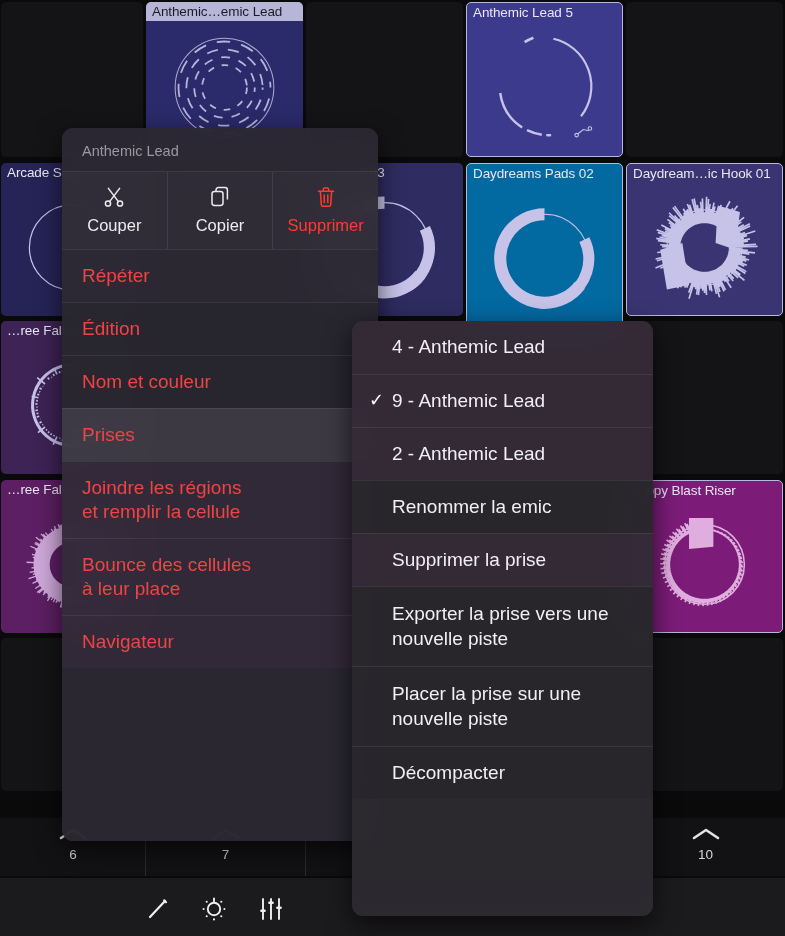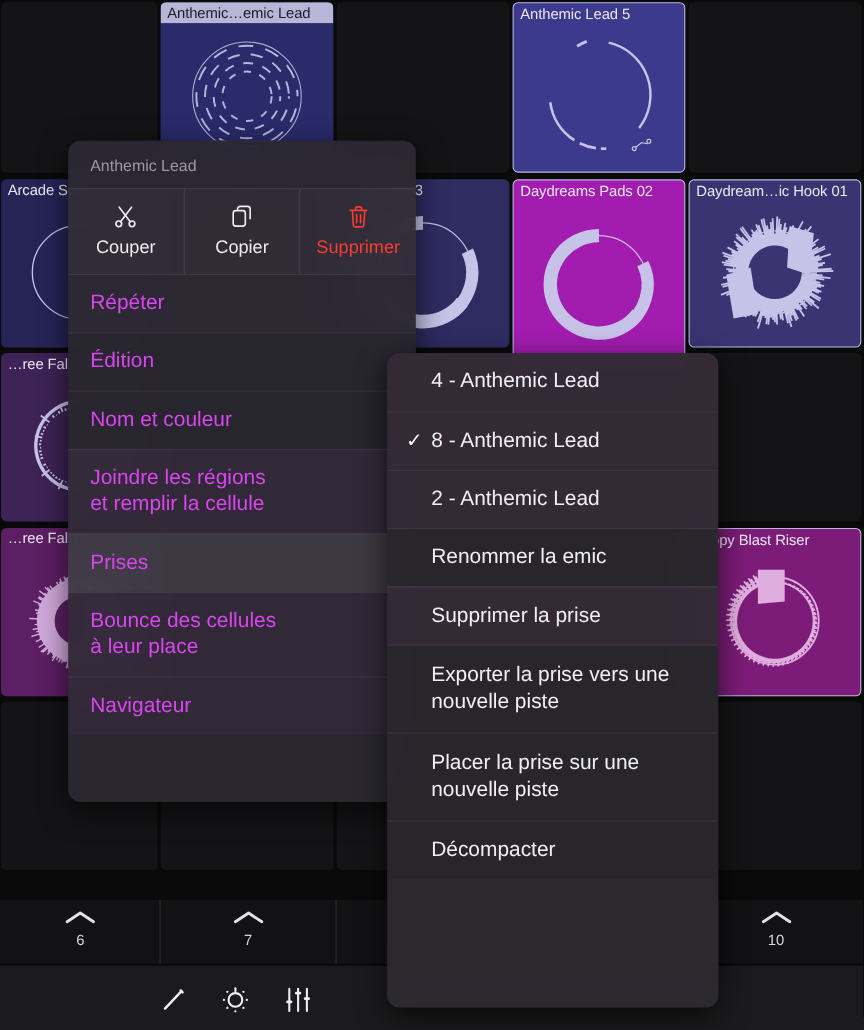--- a/index.html
+++ b/index.html
@@ -52,21 +52,21 @@
   .tool svg { display: block; }
 
   
   .menu {
     position: absolute;
     border-radius: 11px;
     overflow: hidden;
     box-shadow: 0 8px 26px rgba(0,0,0,0.62);
     backdrop-filter: blur(18px);
   }
-  #menu-main { left: 62px; top: 128px; width: 316px; height: 601px; background: rgba(44,41,51,0.96); }
+  #menu-main { left: 62px; top: 128px; width: 316px; height: 713px; background: rgba(44,41,51,0.96); }
   #menu-sub  { left: 352px; top: 321px; width: 301px; height: 595px; background: rgba(45,43,48,0.965); }
 
   .menu-header {
     height: 43px; line-height: 46px;
     padding-left: 20px;
     font-size: 14.5px;
     color: #9b98a4;
     box-sizing: border-box;
   }
   .actionrow { display: flex; height: 77px; border-top: 1px solid rgba(255,255,255,0.085); }
@@ -79,21 +79,21 @@
   .action:last-child { border-right: none; }
   .action .ico { height: 28px; }
   .action .ico svg { display: block; margin: 0 auto; }
   .action .lbl { font-size: 16.5px; color: #ececf0; margin-top: 3px; }
   .action.danger .lbl { color: #ff3b30; }
 
   .mitem {
     position: relative;
     padding: 0 0 0 20px;
     font-size: 19px;
-    color: #d946ef;
+    color: #ef4444;
     border-top: 1px solid rgba(255,255,255,0.075);
     display: flex; align-items: center;
     box-sizing: border-box;
     line-height: 1.28;
   }
   .mitem.h1 { height: 53px; }
   .mitem.h2 { height: 77px; }
   .mitem.hl { background: rgba(255,255,255,0.085); }
   .mitem .txt { white-space: pre-line; }
 
@@ -190,21 +190,21 @@
       <div class="cell" style="left: 306px; top: 163px; width: 157px; height: 153px; background: rgb(47, 44, 98);">
         <div class="cell-title">…s Pads 03</div>
         <div class="wave">
           <svg viewBox="0 0 140 122" preserveAspectRatio="xMidYMid meet">
             <circle cx="70" cy="61" r="40" stroke="#c6c2e8" stroke-width="1" fill="none"></circle>
             <path d="M 70 21 A 40 40 0 1 0 102 85" stroke="#c6c2e8" stroke-width="11" fill="none" stroke-linecap="butt"></path>
             <path d="M 106 44 A 40 40 0 0 1 90 96" stroke="#c6c2e8" stroke-width="10" fill="none"></path>
           </svg>
         </div>
       </div>
-      <div class="cell selected" style="left: 466px; top: 163px; width: 157px; height: 175px; background: #a21caf;">
+      <div class="cell selected" style="left: 466px; top: 163px; width: 157px; height: 175px; background: #0369a1;">
         <div class="cell-title">Daydreams Pads 02</div>
         <div class="wave">
           <svg viewBox="0 0 140 122" preserveAspectRatio="xMidYMid meet">
             <circle cx="70" cy="61" r="40" stroke="#c6c2e8" stroke-width="1" fill="none"></circle>
             <path d="M 70 21 A 40 40 0 1 0 102 85" stroke="#c6c2e8" stroke-width="11" fill="none" stroke-linecap="butt"></path>
             <path d="M 106 44 A 40 40 0 0 1 90 96" stroke="#c6c2e8" stroke-width="10" fill="none"></path>
           </svg>
         </div>
       </div>
       <div class="cell selected" style="left: 626px; top: 163px; width: 157px; height: 153px; background: rgb(58, 52, 114); padding-left: 12px;">
@@ -357,45 +357,45 @@
     <div id="menu-items">
         <div class="mitem h1 tint-b">
           <span class="txt">Répéter</span>
         </div>
         <div class="mitem h1 tint-c">
           <span class="txt">Édition</span>
         </div>
         <div class="mitem h1 tint-c">
           <span class="txt">Nom et couleur</span>
         </div>
+        <div class="mitem h1 tint-a hl">
+          <span class="txt">Prises</span>
+        </div>
         <div class="mitem h2 tint-a">
           <span class="txt">Joindre les régions
 et remplir la cellule</span>
-        </div>
-        <div class="mitem h1 tint-a hl">
-          <span class="txt">Prises</span>
         </div>
         <div class="mitem h2 tint-a">
           <span class="txt">Bounce des cellules
 à leur place</span>
         </div>
         <div class="mitem h1 tint-a">
           <span class="txt">Navigateur</span>
         </div>
       </div>
   </div>
 
   <div class="menu" id="menu-sub">
     <div id="sub-items">
         <div class="subitem h1 tint-a">
           <span class="txt">4 - Anthemic Lead</span>
         </div>
         <div class="subitem h1 tint-a">
           <span class="check">✓</span>
-          <span class="txt">8 - Anthemic Lead</span>
+          <span class="txt">9 - Anthemic Lead</span>
         </div>
         <div class="subitem h1 tint-a">
           <span class="txt">2 - Anthemic Lead</span>
         </div>
         <div class="subitem h1 tint-c sep-strong">
           <span class="txt">Renommer la emic</span>
         </div>
         <div class="subitem h1 tint-a">
           <span class="txt">Supprimer la prise</span>
         </div>

